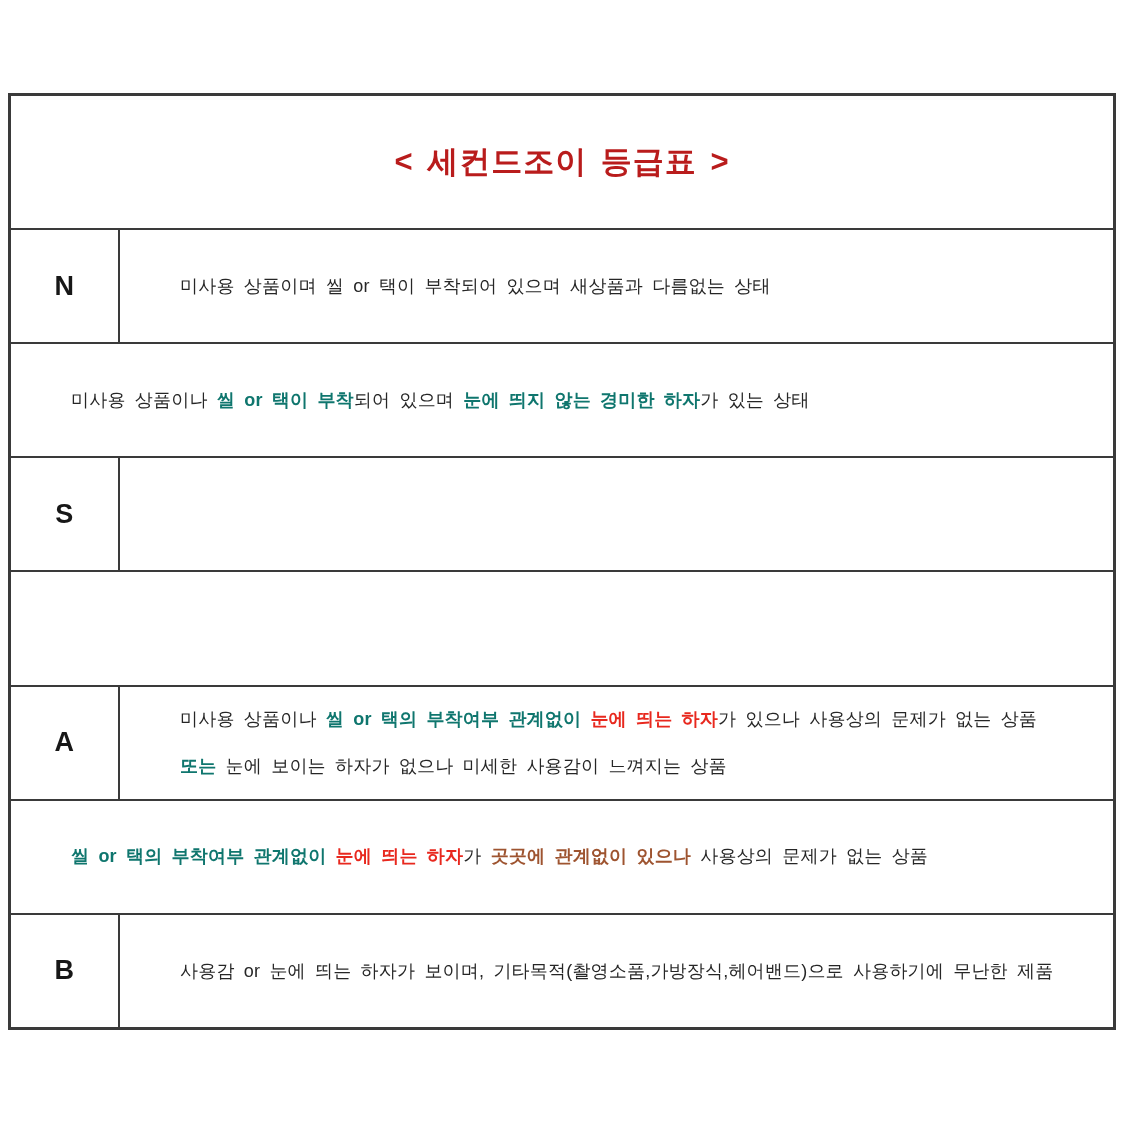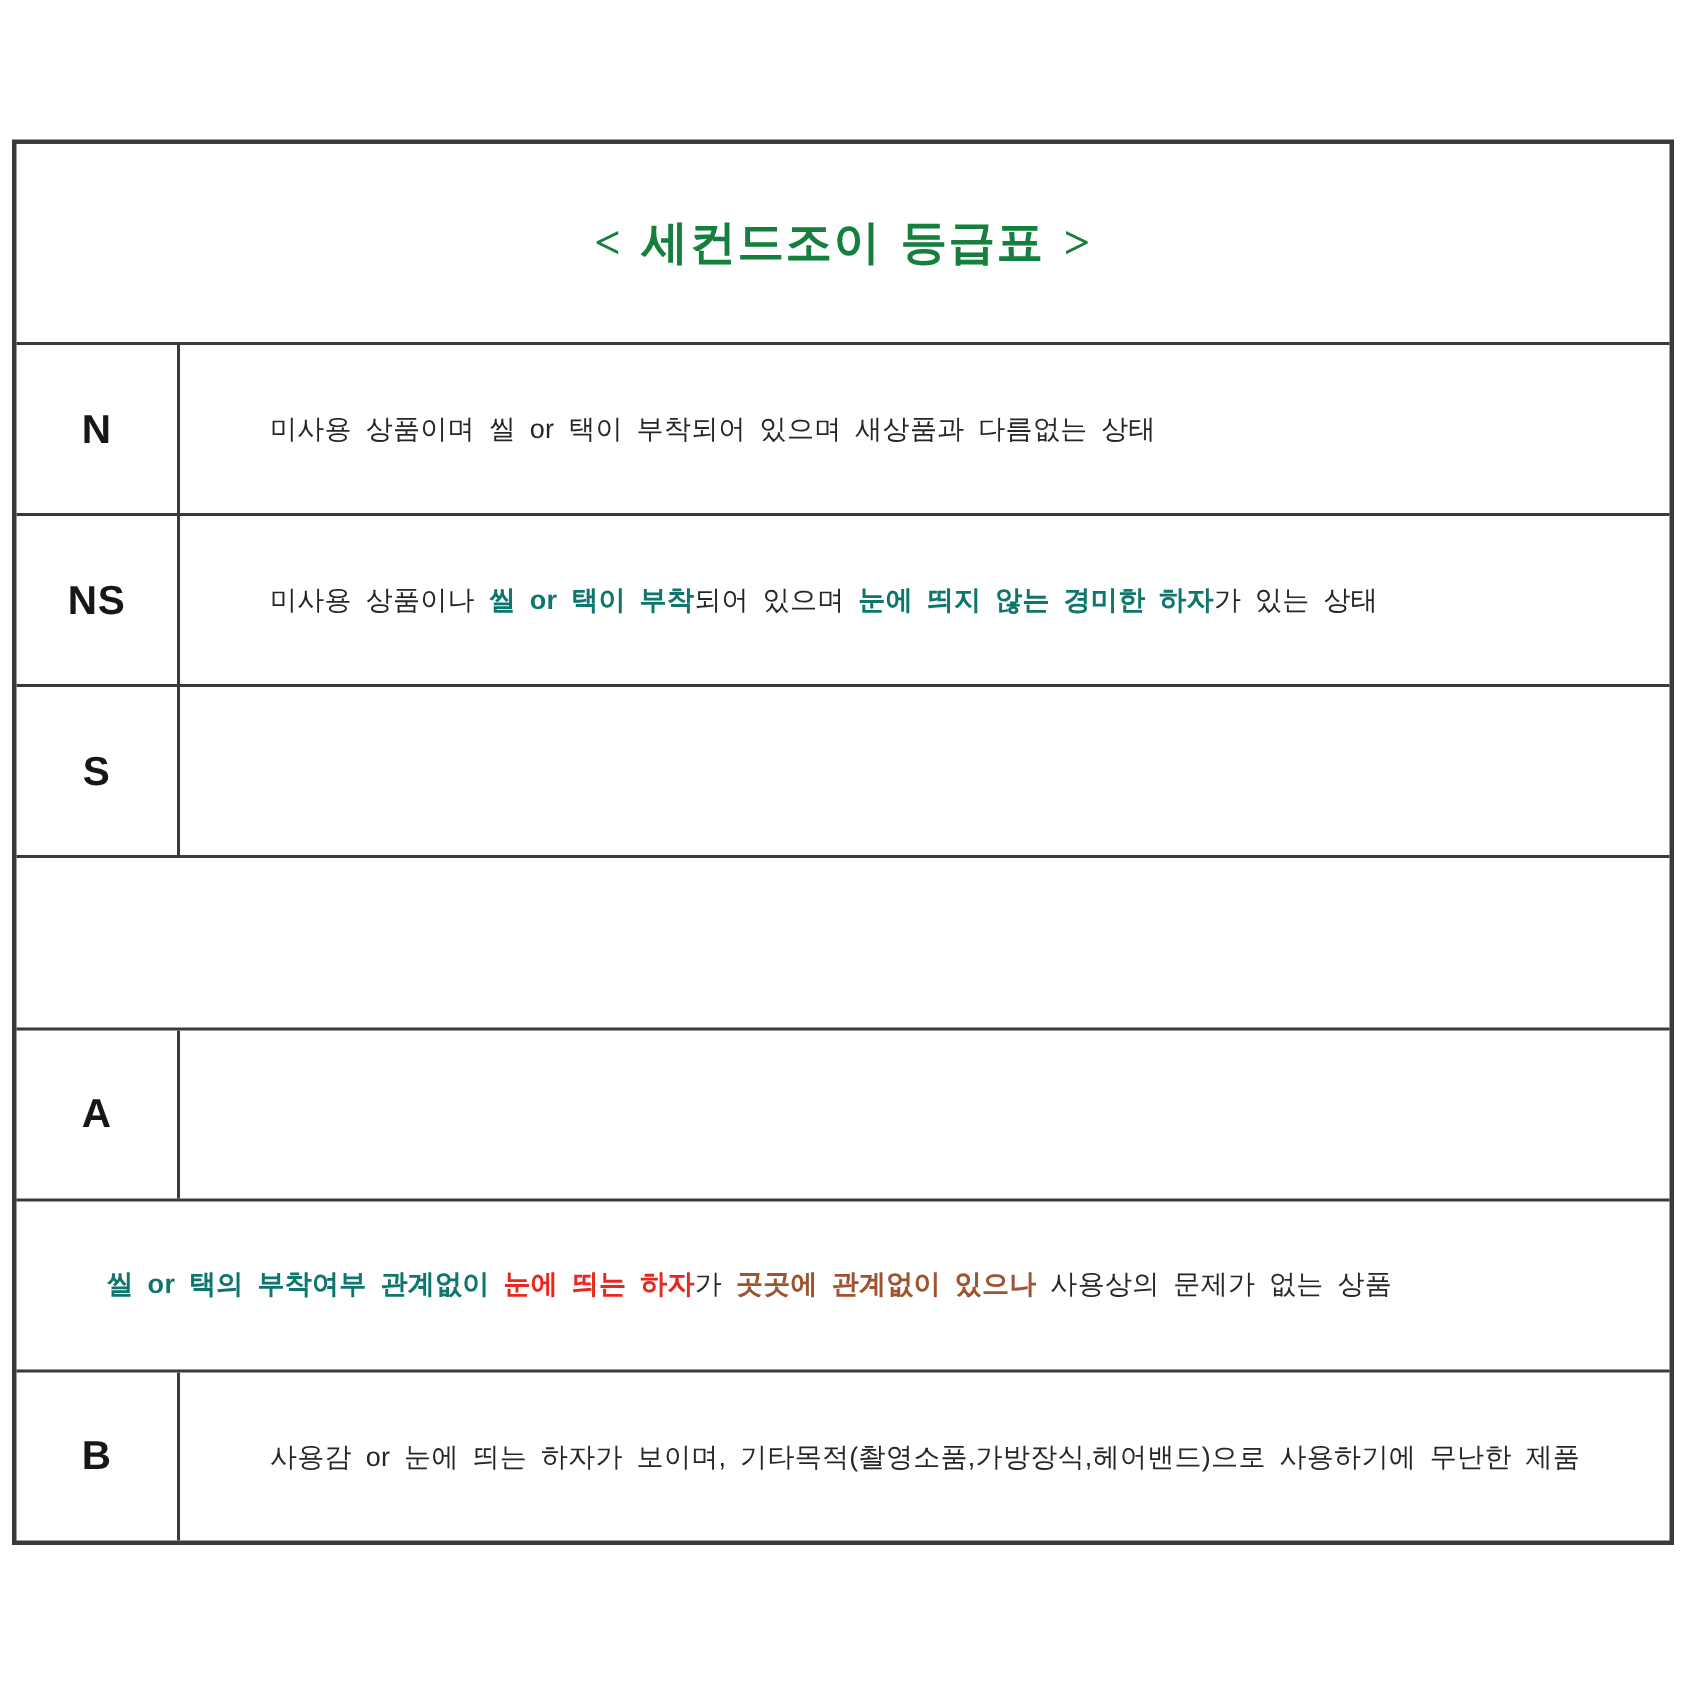--- a/index.html
+++ b/index.html
@@ -25,22 +25,22 @@
     border:3px solid var(--border);
     display:flex;flex-direction:column;
     background:#ffffff;
   }
   .header-row{
     height:132px;flex:0 0 132px;
     border-bottom:2px solid var(--border);
     display:flex;align-items:center;justify-content:center;
   }
   .title{
-    font-size:31px;font-weight:bold;color:#15803d;
-    letter-spacing:1px;word-spacing:4px;font-family:Liberation Serif, serif;
+    font-size:31px;font-weight:bold;color:#b91c1c;
+    letter-spacing:1px;word-spacing:4px;
   }
   .trow{
     flex:1 1 0;
     display:flex;
     border-bottom:2px solid var(--border);
     min-height:0;
   }
   .trow:last-child{border-bottom:none;}
   .grade-cell{
     flex:0 0 107px;width:107px;
@@ -79,41 +79,42 @@
   <div class="trow">
     <div class="grade-cell">
       <span class="grade-label">N</span>
     </div>
     <div class="desc-cell">
             <div class="line"><span>미사용 상품이며 씰 or 택이 부착되어 있으며 새상품과 다름없는 상태</span></div>
           </div>
   </div>
 
   <div class="trow">
-    <div class="grade-cell">
-      <span class="grade-label">NS</span>
-    </div>
     <div class="desc-cell">
             <div class="line"><span>미사용 상품이나 </span><span class="bold">씰 or 택이 부착</span><span>되어 있으며 </span><span class="bold">눈에 띄지 않는 경미한 하자</span><span>가 있는 상태</span></div>
           </div>
   </div>
 
   <div class="trow">
     <div class="grade-cell">
       <span class="grade-label">S</span>
     </div>
   </div>
 
   <div class="trow">
   </div>
 
   <div class="trow">
     <div class="grade-cell">
       <span class="grade-label">A</span>
     </div>
+    <div class="desc-cell">
+            <div class="line"><span>미사용 상품이나 </span><span class="bold">씰 or 택의 부착여부 관계없이 </span><span class="bold red">눈에 띄는 하자</span><span>가 있으나 사용상의 문제가 없는 상품</span></div>
+            <div class="line"><span class="bold">또는</span><span> 눈에 보이는 하자가 없으나 미세한 사용감이 느껴지는 상품</span></div>
+          </div>
   </div>
 
   <div class="trow">
     <div class="desc-cell">
             <div class="line"><span class="bold">씰 or 택의 부착여부 관계없이 </span><span class="bold red">눈에 띄는 하자</span><span>가 </span><span class="bold brown">곳곳에 관계없이 있으나</span><span> 사용상의 문제가 없는 상품</span></div>
           </div>
   </div>
 
   <div class="trow">
     <div class="grade-cell">

